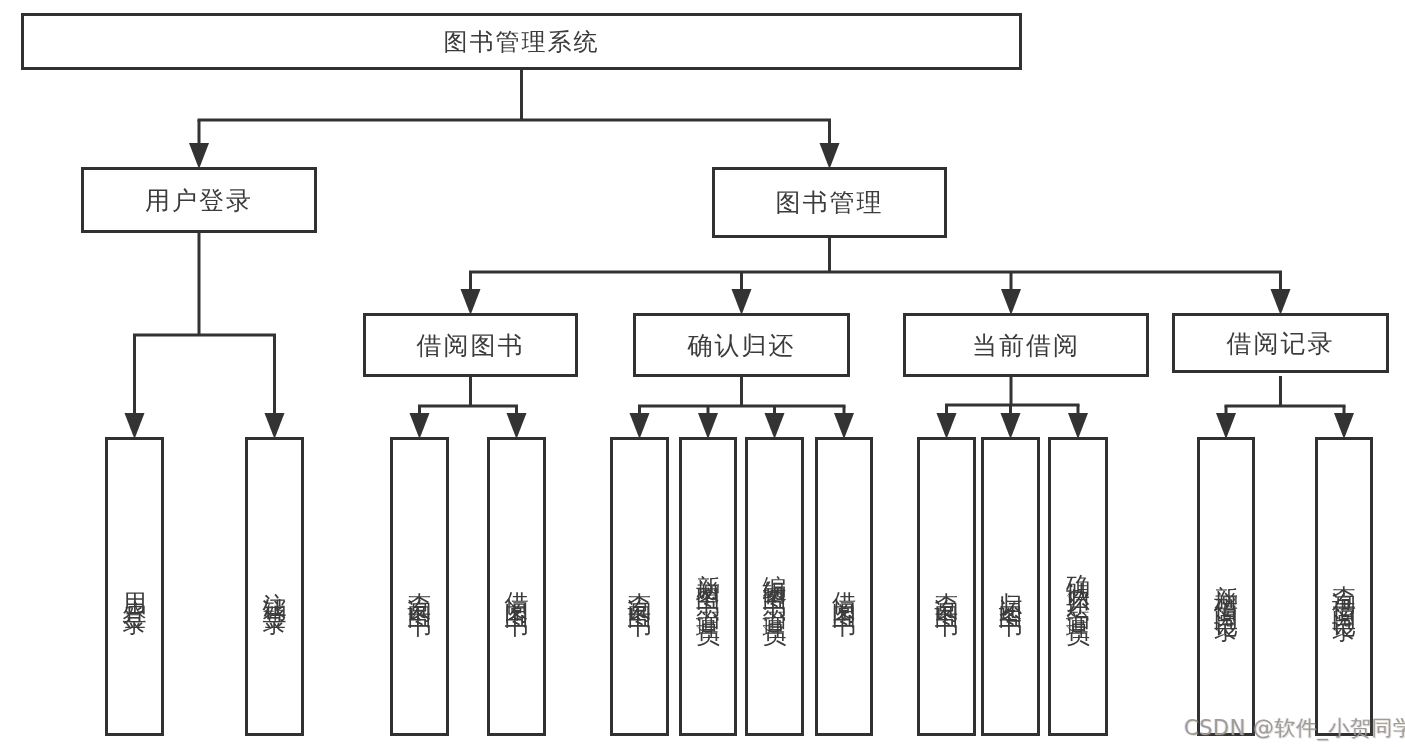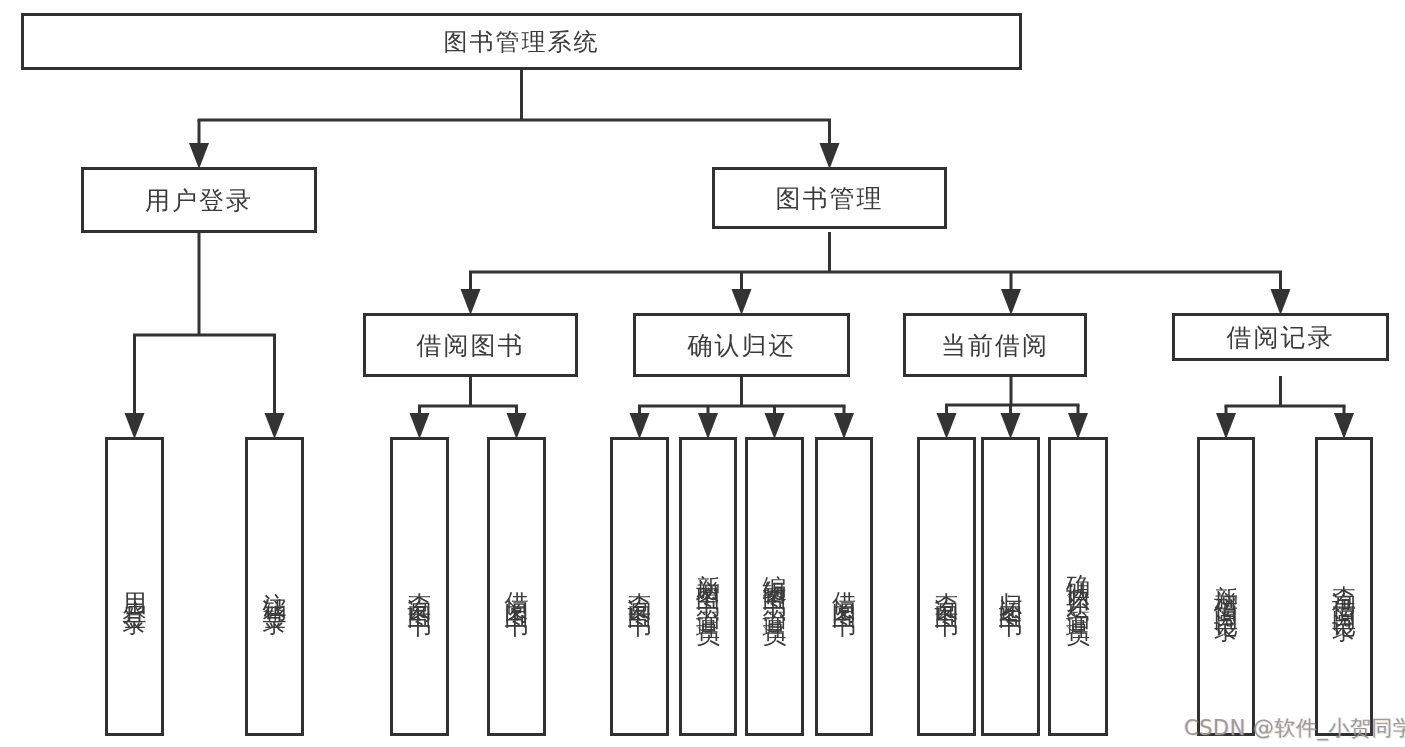--- a/index.html
+++ b/index.html
@@ -84,25 +84,25 @@
       <line x1="1280.5" y1="376" x2="1280.5" y2="406" stroke="#333333" stroke-width="3"></line>
       <line x1="1224.5" y1="406" x2="1345.5" y2="406" stroke="#333333" stroke-width="3"></line>
       <line x1="1226" y1="406" x2="1226" y2="415" stroke="#333333" stroke-width="3"></line>
       <polygon points="1216,413 1236,413 1226,439" fill="#333333"></polygon>
       <line x1="1344" y1="406" x2="1344" y2="415" stroke="#333333" stroke-width="3"></line>
       <polygon points="1334,413 1354,413 1344,439" fill="#333333"></polygon>
     </svg>
   <div id="nodes">
       <div class="node t" style="left: 21px; top: 13px; width: 1001px; height: 57px;">图书管理系统</div>
       <div class="node h" style="left: 81px; top: 167px; width: 236px; height: 66px;">用户登录</div>
-      <div class="node h" style="left: 712px; top: 167px; width: 235px; height: 62px;">图书管理</div>
+      <div class="node h" style="left: 712px; top: 167px; width: 235px; height: 71px;">图书管理</div>
       <div class="node h" style="left: 363px; top: 313px; width: 215px; height: 64px;">借阅图书</div>
       <div class="node h" style="left: 633px; top: 313px; width: 217px; height: 64px;">确认归还</div>
-      <div class="node h" style="left: 903px; top: 313px; width: 184px; height: 64px;">当前借阅</div>
-      <div class="node h" style="left: 1172px; top: 313px; width: 217px; height: 48px;">借阅记录</div>
+      <div class="node h" style="left: 903px; top: 313px; width: 246px; height: 64px;">当前借阅</div>
+      <div class="node h" style="left: 1172px; top: 313px; width: 217px; height: 60px;">借阅记录</div>
       <div class="node v" style="left: 105px; top: 437px; width: 59px; height: 299px;">用户登录</div>
       <div class="node v" style="left: 245px; top: 437px; width: 59px; height: 299px;">注销登录</div>
       <div class="node v" style="left: 390px; top: 437px; width: 59px; height: 299px;">查询图书</div>
       <div class="node v" style="left: 487px; top: 437px; width: 59px; height: 299px;">借阅图书</div>
       <div class="node v" style="left: 610px; top: 437px; width: 59px; height: 299px;">查询图书</div>
       <div class="node v" style="left: 679px; top: 437px; width: 58px; height: 299px;">新增图书（管理员）</div>
       <div class="node v" style="left: 745px; top: 437px; width: 59px; height: 299px;">编辑图书（管理员）</div>
       <div class="node v" style="left: 815px; top: 437px; width: 58px; height: 299px;">借阅图书</div>
       <div class="node v" style="left: 917px; top: 437px; width: 59px; height: 299px;">查询图书</div>
       <div class="node v" style="left: 981px; top: 437px; width: 59px; height: 299px;">归还图书</div>

